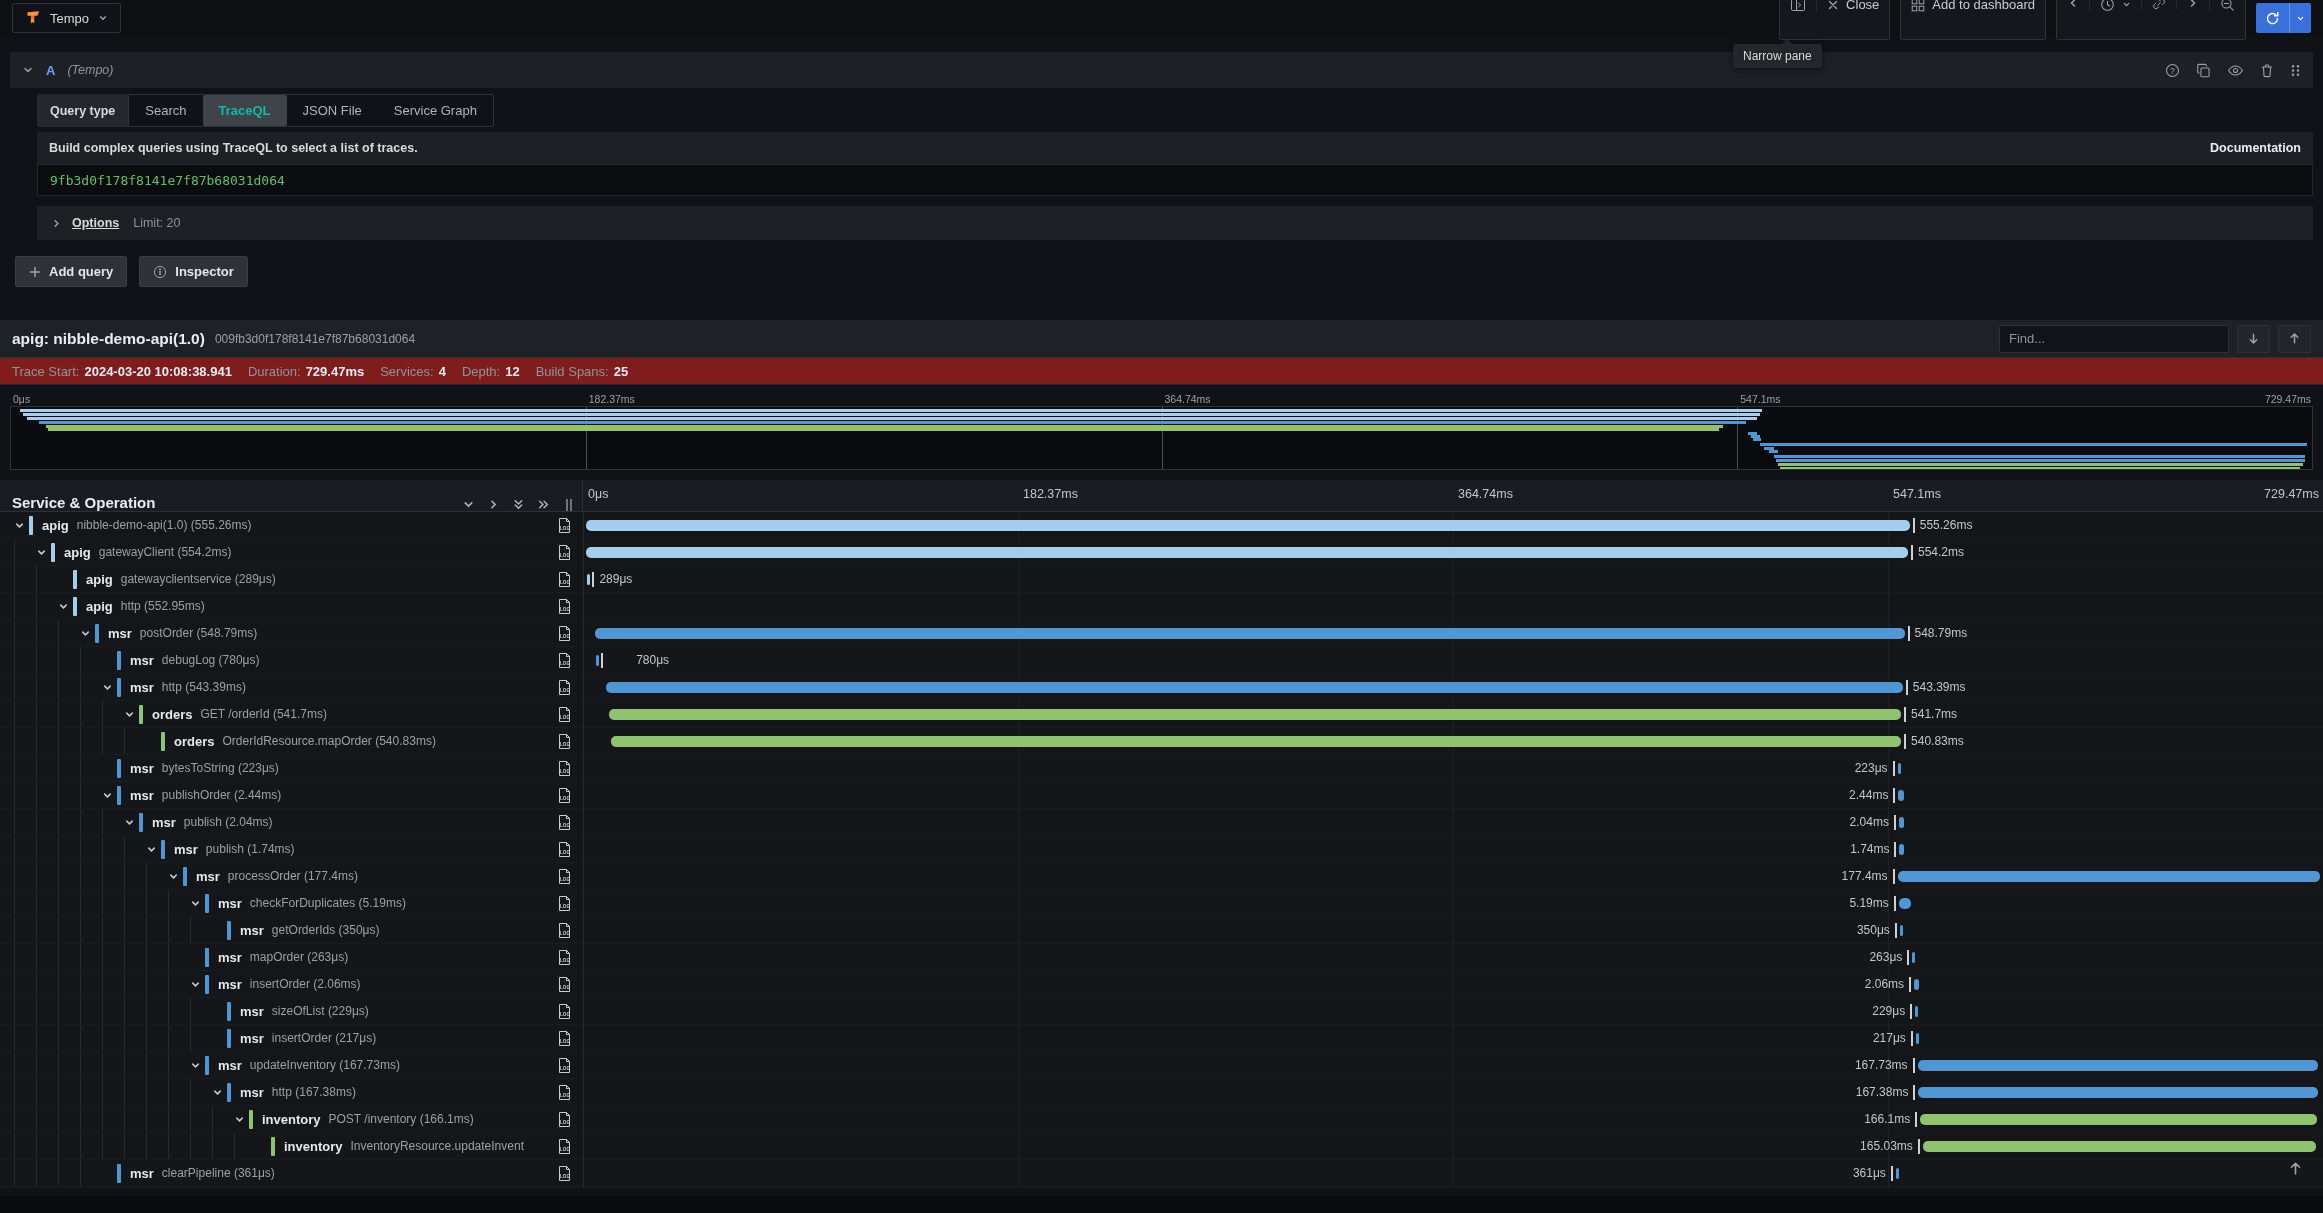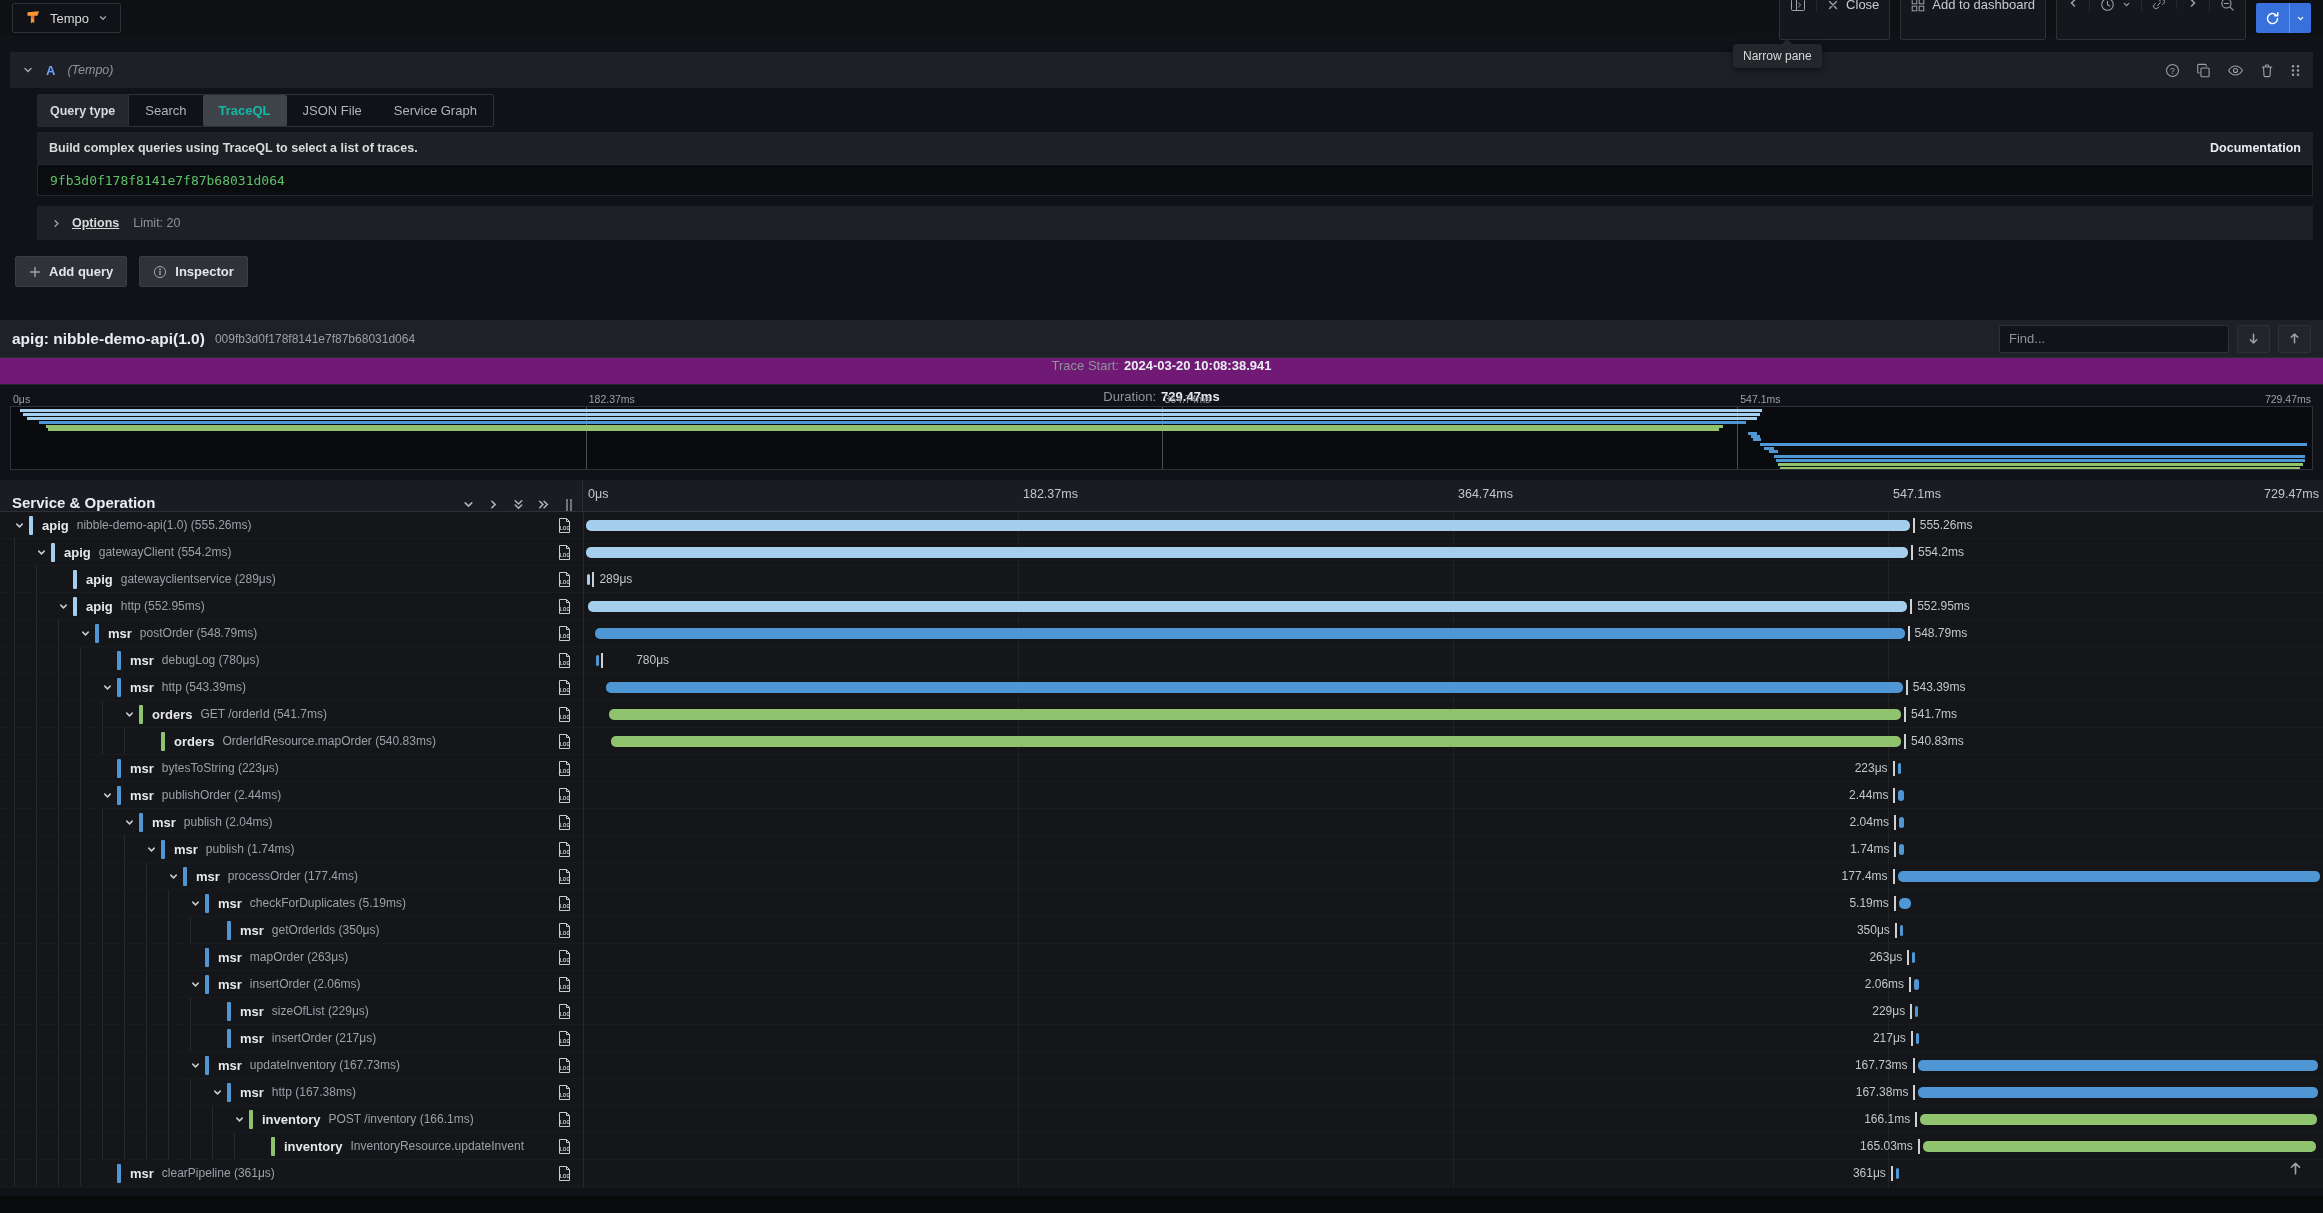--- a/index.html
+++ b/index.html
@@ -69,22 +69,22 @@
     border-bottom:1px solid #2c3034; display:flex; align-items:center; padding:0 12px; }
   .trace-header h2 { font-size:15.5px; font-weight:700; color:#e9edf2; }
   .trace-header .tid { font-size:12px; color:#9aa0a6; margin-left:10px; }
   .trace-header .spacer { flex:1; }
   .find-input { width:230px; height:28px; background:#111318; border:1px solid #2c3235; border-radius:2px;
     color:#d8d9da; padding:0 9px; font-size:13px; font-family:inherit; }
   .find-input::placeholder { color:#8e949b; }
   .fbtn { width:33px; height:28px; margin-left:8px; background:#22252b; border:1px solid #2c3235;
     border-radius:2px; display:flex; align-items:center; justify-content:center; cursor:pointer; color:#9da3ab;}
 
-  .trace-meta { position:absolute; top:358px; left:0; right:0; height:27px; background:#701a75;
-    border-bottom:1px solid #24272c; display:flex; align-items:center; gap:16px; padding:0 12px; font-size:13px;flex-direction:column; }
+  .trace-meta { position:absolute; top:358px; left:0; right:0; height:27px; background:#7f1d1d;
+    border-bottom:1px solid #24272c; display:flex; align-items:center; gap:16px; padding:0 12px; font-size:13px; }
   .trace-meta .mi { display:flex; gap:5px; }
   .trace-meta .ml { color:#8e949b; }
   .trace-meta .mv { color:#e9edf2; font-weight:700; }
 
   
   .minimap { position:absolute; top:393px; left:10px; right:10px; height:80px; }
   .mm-ticks { position:relative; height:13px; font-size:10.5px; color:#9aa0a6; }
   .mm-ticks .tick { position:absolute; top:0; padding-left:3px; white-space:nowrap; }
   .mm-ticks .tick.last { transform:translateX(-100%); padding-right:2px; }
   .mm-canvas { position:relative; height:64px; background:#0a0b0e; border:1px solid #2f3338; overflow:hidden; }
@@ -526,25 +526,20 @@
       <span class="svc">apig</span>
       <span class="op">http (552.95ms)</span>
       <span class="log">
         <svg width="14" height="16" viewBox="0 0 14 16">
               <path d="M2.5 1.5h7l3 3v11h-10z" stroke="currentColor" fill="none"></path>
               <path d="M9.5 1.5v3h3" stroke="currentColor" fill="none"></path>
               <text x="3" y="13.2" font-size="4.6" font-weight="bold" fill="currentColor" font-family="Liberation Sans, sans-serif">LOG</text>
             </svg>
       </span>
     </div>
-    <div class="time-col">
-      <div class="bar" style="left: 0.3%; width: 75.8%; background: rgb(165, 205, 236);"></div>
-      <div class="btick" style="left: calc(76.1% + 3px);"></div>
-      <div class="blabel" style="left: calc(76.1% + 10px);">552.95ms</div>
-    </div>
   </div>
 
   <div class="row">
     <div class="name-col">
       <span class="guide"></span>
           <span class="guide"></span>
           <span class="guide"></span>
           <span class="chev">
         <svg width="11" height="11" viewBox="0 0 12 12">
               <path d="M3 4.5L6 7.5L9 4.5" stroke="currentColor" stroke-width="1.6" fill="none" stroke-linecap="round"></path>

